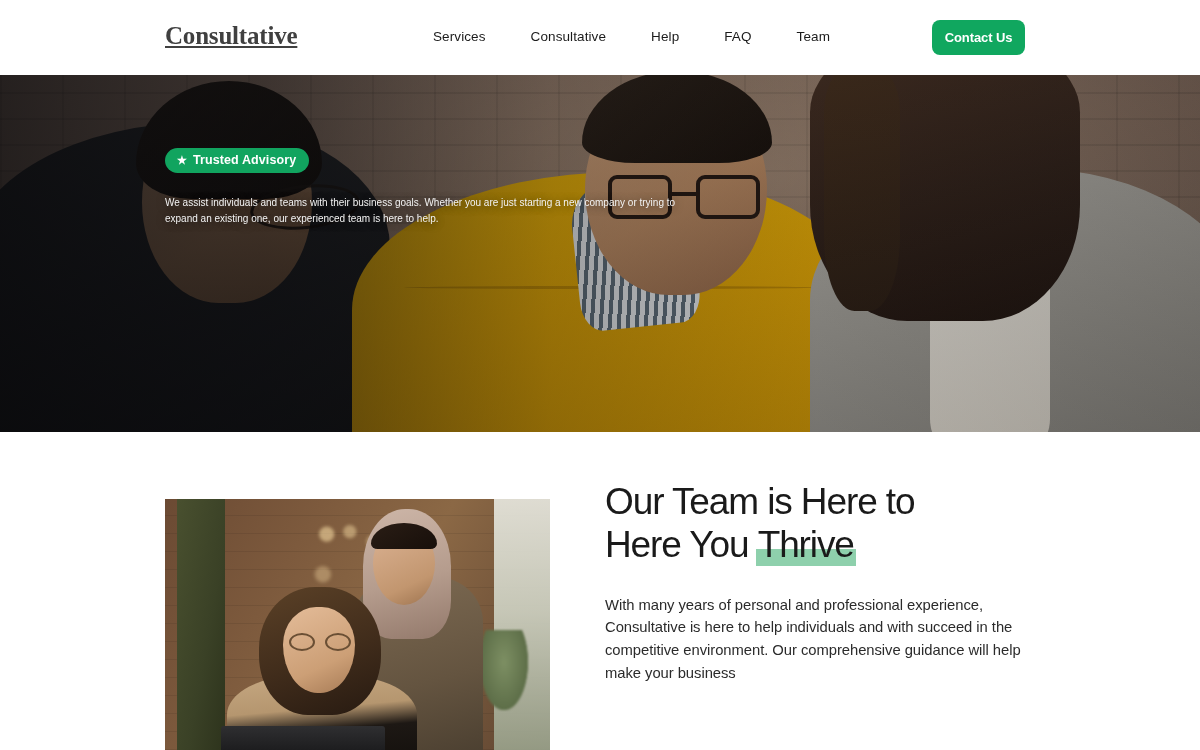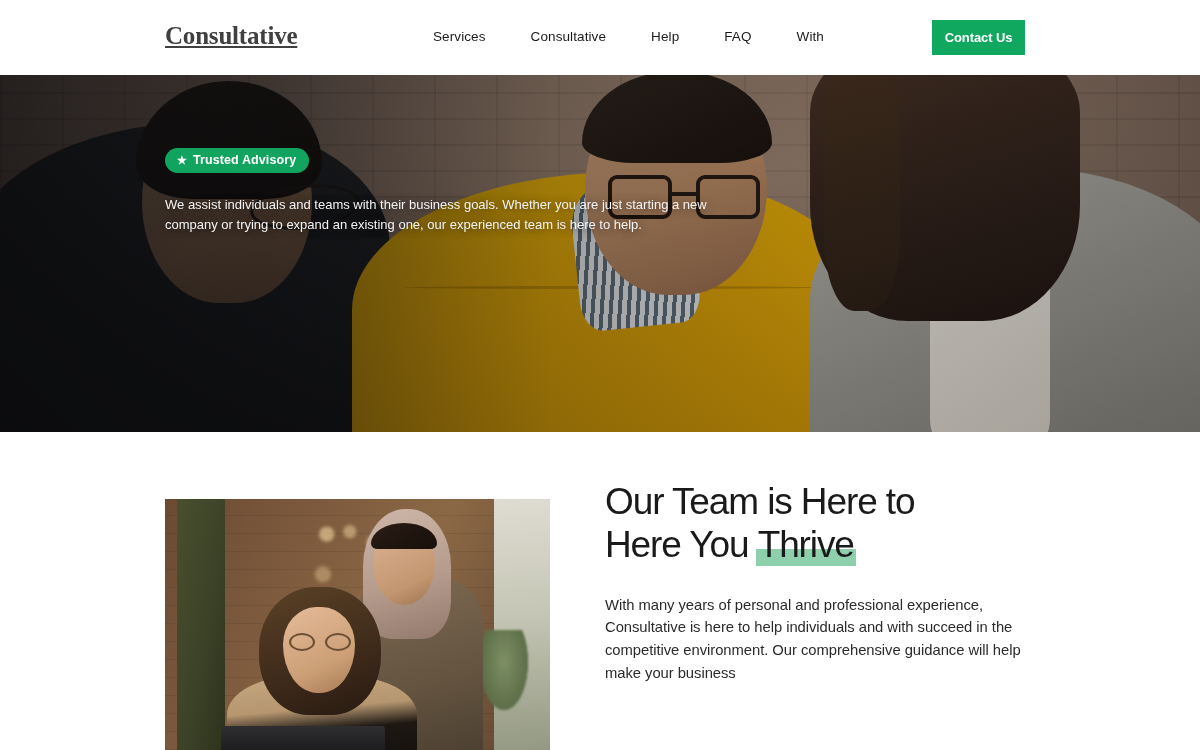--- a/index.html
+++ b/index.html
@@ -65,21 +65,21 @@
   .nav-link + .nav-link { margin-left: 41px; }
 
   .contact-btn {
     position: absolute;
     left: 932px;
     top: 20px;
     width: 93px;
     height: 35px;
     background: #10a75f;
     border: none;
-    border-radius: 0;
+    border-radius: 8px;
     color: #ffffff;
     font-family: "Liberation Sans", sans-serif;
     font-size: 13px;
     font-weight: 700;
     letter-spacing: -0.1px;
     cursor: pointer;
     display: flex;
     align-items: center;
     justify-content: center;
   }
@@ -282,21 +282,21 @@
     font-weight: 700;
     line-height: 1.0;
     letter-spacing: -1.2px;
     color: #ffffff;
     text-shadow: 0 1px 14px rgba(0,0,0,0.40);
     max-width: 430px;
   }
 
   .hero-sub {
     margin-top: 22px;
-    font-size: 13px;
+    font-size: 10px;
     line-height: 1.55;
     color: #f3f3f3;
     max-width: 545px;
     text-shadow: 0 1px 8px rgba(0,0,0,0.55);
   }
 
   
   .team-section {
     position: relative;
     width: 1200px;
@@ -467,21 +467,21 @@
 
   <header class="site-header">
 
     <a class="brand" href="#">Consultative</a>
 
     <nav class="main-nav">
       <a class="nav-link" href="#">Services</a>
       <a class="nav-link" href="#">Consultative</a>
       <a class="nav-link" href="#">Help</a>
       <a class="nav-link" href="#">FAQ</a>
-      <a class="nav-link" href="#">With</a>
+      <a class="nav-link" href="#">Team</a>
     </nav>
 
     <button class="contact-btn">Contact Us</button>
   </header>
 
   <section class="hero">
 
     <div class="hero-photo">
       <div class="brick"></div>
 

